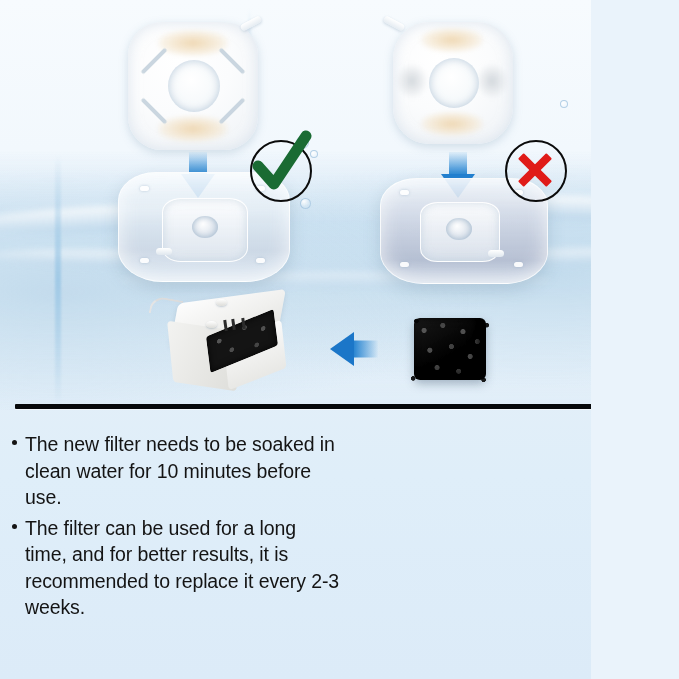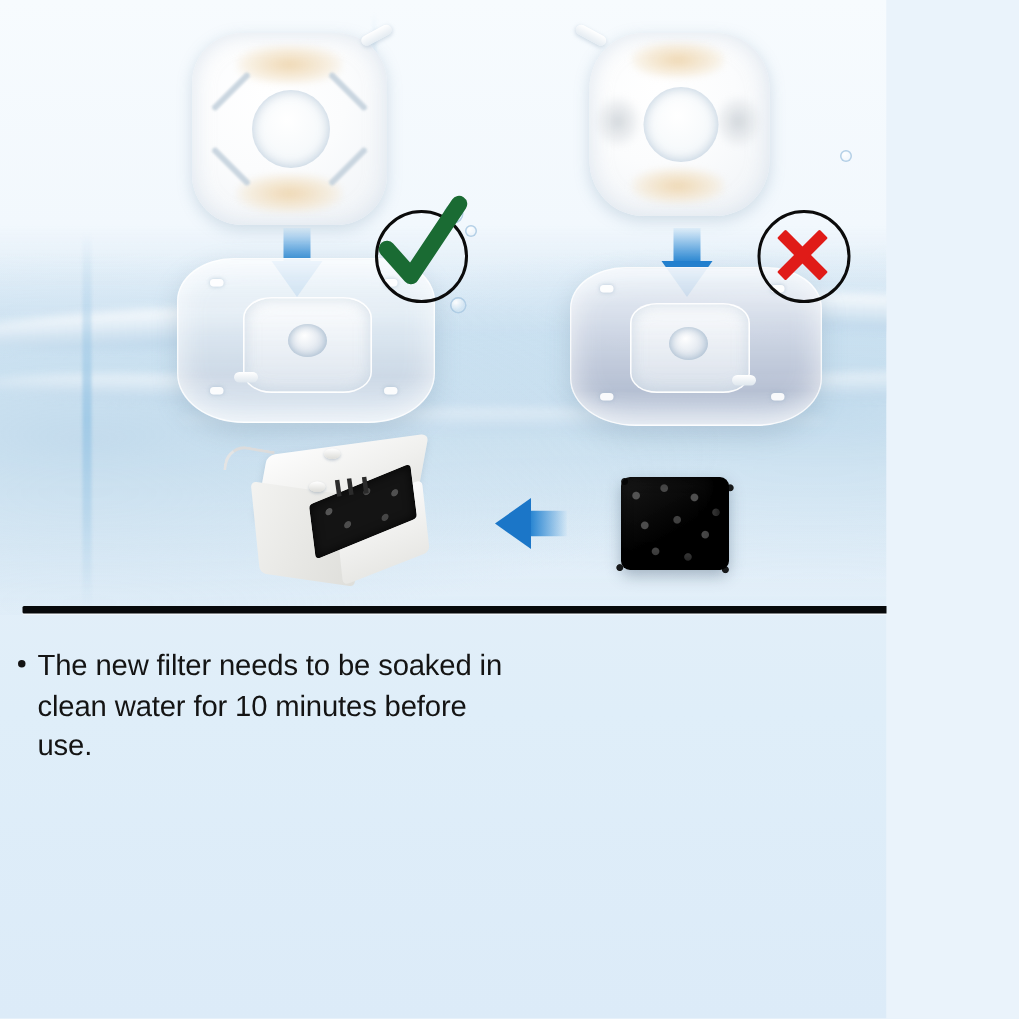--- a/index.html
+++ b/index.html
@@ -349,20 +349,24 @@
   <div class="divider"></div>
   <div class="vdivider"></div>
 
   <div class="text-area">
 
     <div class="col-left">
       <div class="bullet-item">
         <span class="dot"></span>
         <span>The new filter needs to be soaked in clean water for 10 minutes before use.</span>
       </div>
+      <div class="bullet-item">
+        <span class="dot"></span>
+        <span>The filter can be used for a long time, and for better results, it is recommended to replace it every 2-3 weeks.</span>
+      </div>
     </div>
 
     <div class="col-right">
     </div>
 
   </div>
 
 </div>
 
 </body></html>

